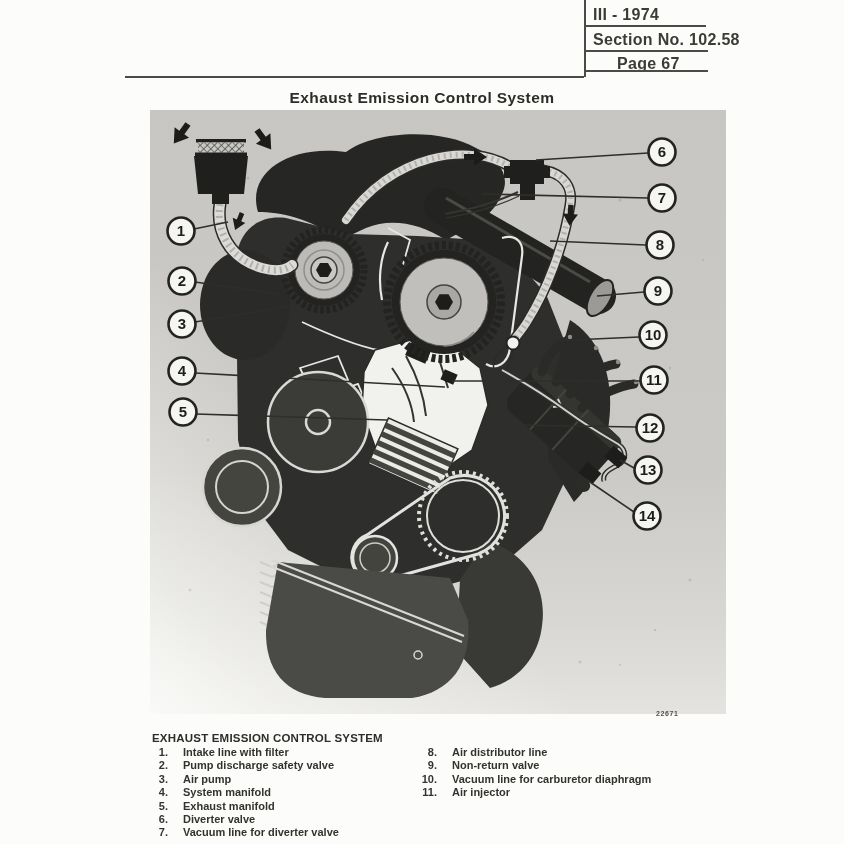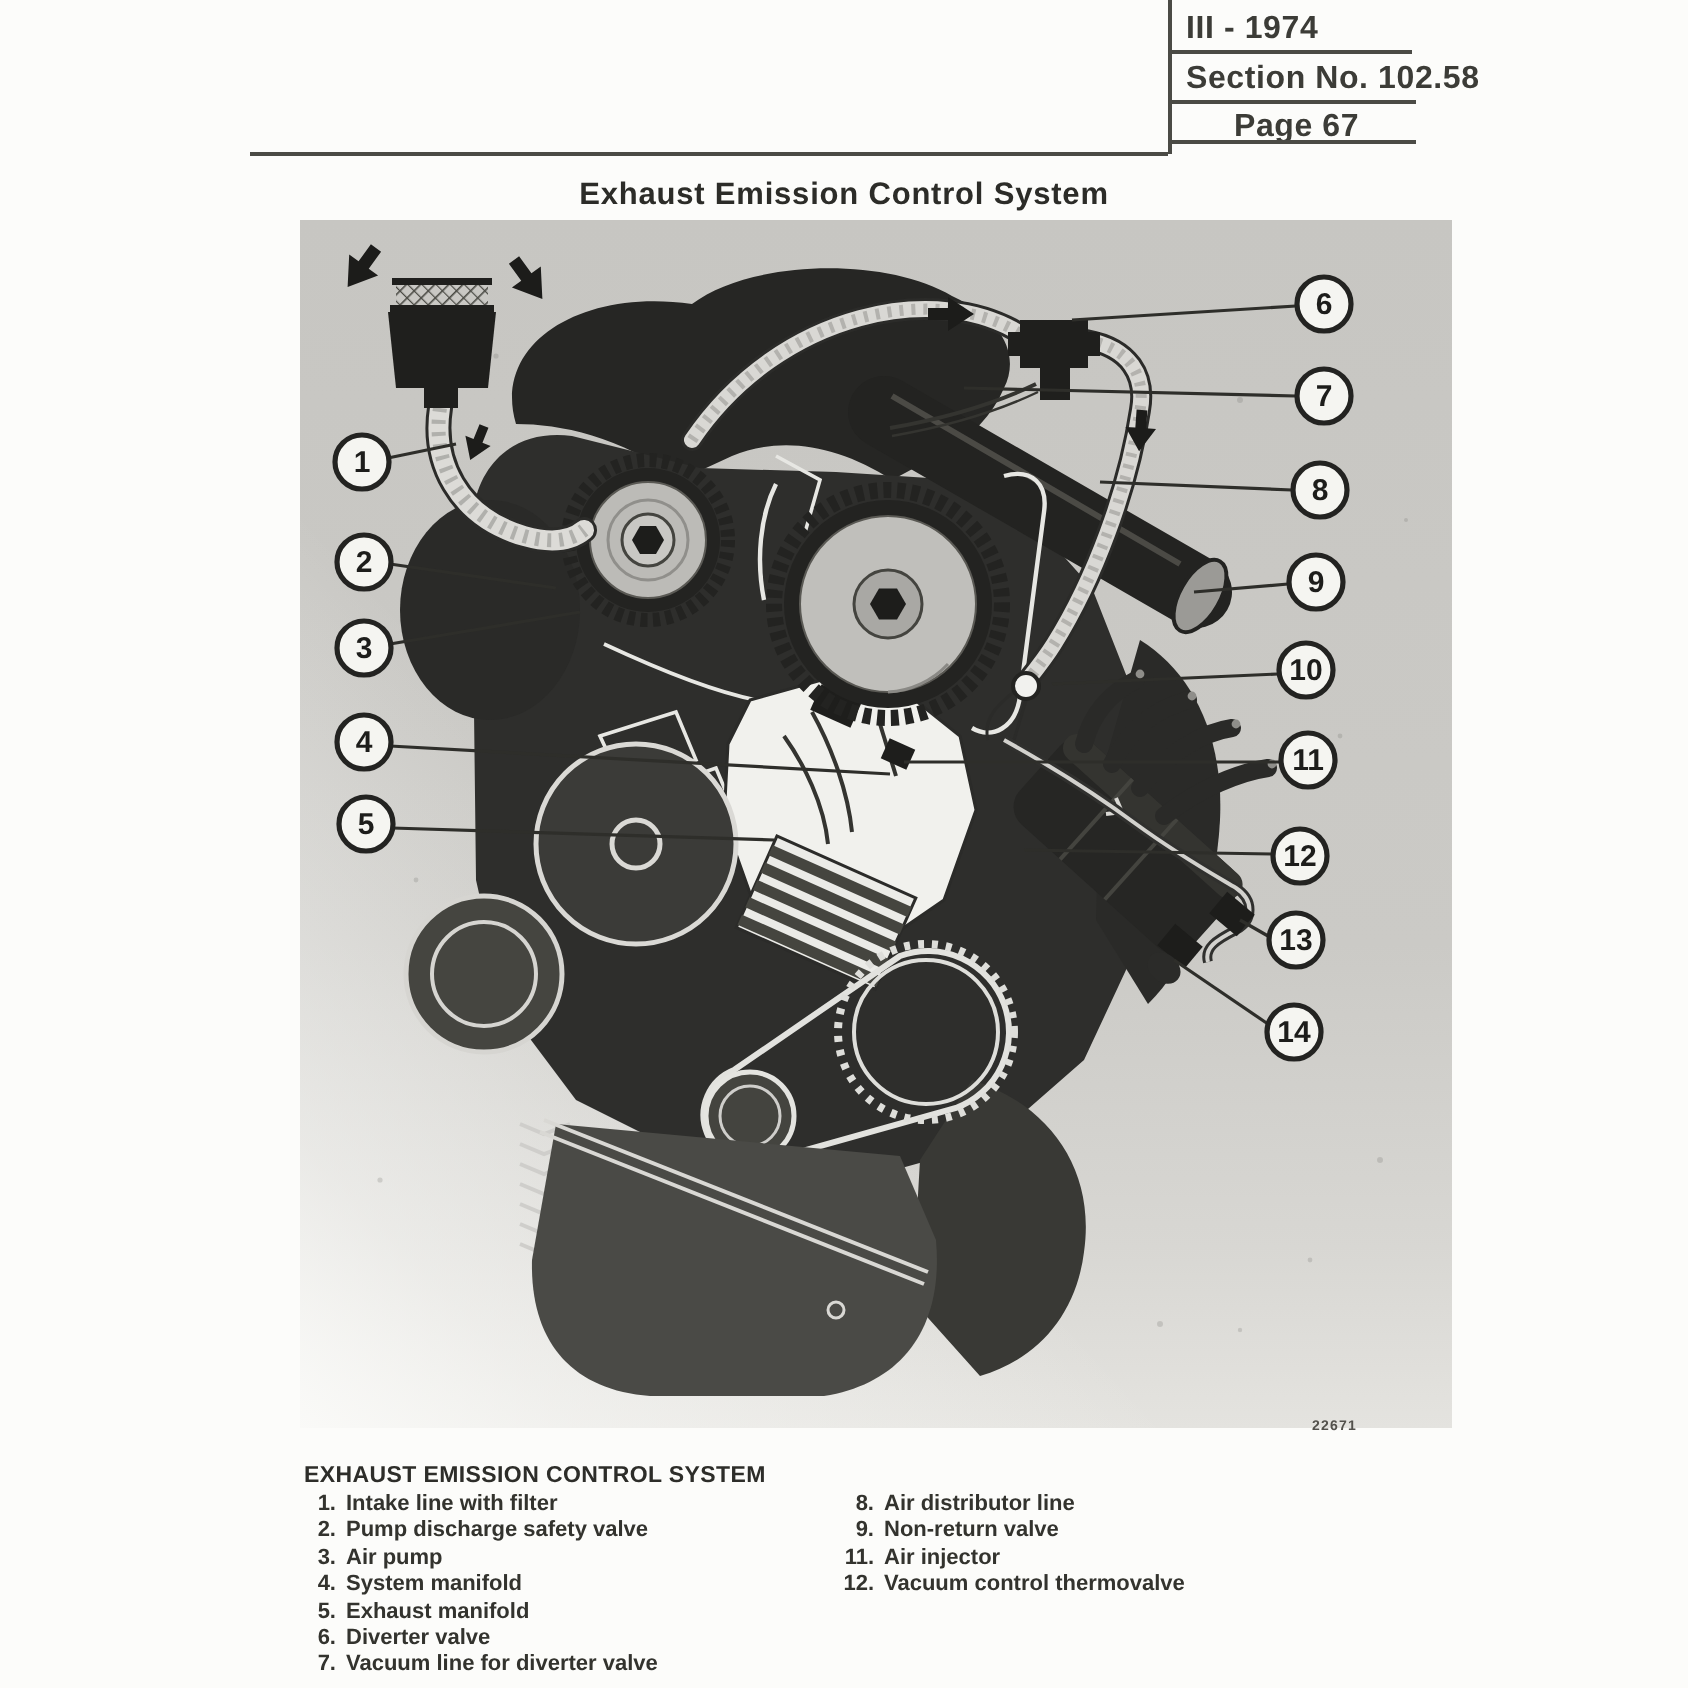--- a/index.html
+++ b/index.html
@@ -23,21 +23,21 @@
   .legend-heading{
     position:absolute;left:152px;top:732px;
     font-size:11.5px;font-weight:bold;letter-spacing:.2px;color:#2d2d29;white-space:nowrap;
   }
   .legend-col{position:absolute;top:746px;}
   .legend-col.left{left:150px;width:280px;}
   .legend-col.right{left:413px;width:310px;}
   .legend-item{display:flex;line-height:13.4px;font-size:11px;font-weight:bold;color:#33332e;white-space:nowrap;}
   .legend-item .num{width:18px;text-align:right;flex:none;}
   .legend-col.right .legend-item .num{width:24px;}
-  .legend-item .lab{margin-left:5px;}
+  .legend-item .lab{margin-left:15px;}
 
   
   .leader{stroke:#2e2e2a;stroke-width:1.6;}
   .co-circle{fill:#f5f5f1;stroke:#232321;stroke-width:2.6;}
   .co-num{font-family:"Liberation Sans",sans-serif;font-size:15px;font-weight:bold;fill:#1d1d1b;text-anchor:middle;}
   .hose-o{stroke:#2b2b29;stroke-width:13;fill:none;stroke-linecap:round;}
   .hose-f{stroke:#dcdbd7;stroke-width:10;fill:none;stroke-linecap:round;}
   .hose-t{stroke:#8d8c88;stroke-width:7;fill:none;stroke-dasharray:2 4;opacity:.55;}
   .hose2-o{stroke:#2b2b29;stroke-width:11;fill:none;stroke-linecap:round;}
   .hose2-f{stroke:#d9d8d4;stroke-width:8;fill:none;stroke-linecap:round;}
@@ -392,21 +392,21 @@
   <div class="legend-col right">
     <div class="legend-item">
       <span class="num">8.</span>
       <span class="lab">Air distributor line</span>
     </div>
     <div class="legend-item">
       <span class="num">9.</span>
       <span class="lab">Non-return valve</span>
     </div>
     <div class="legend-item">
+      <span class="num">10.</span>
+      <span class="lab">Vacuum line for carburetor diaphragm</span>
+    </div>
+    <div class="legend-item">
       <span class="num">11.</span>
       <span class="lab">Air injector</span>
     </div>
-    <div class="legend-item">
-      <span class="num">12.</span>
-      <span class="lab">Vacuum control thermovalve</span>
-    </div>
   </div>
 </div>
 
 </body></html>

